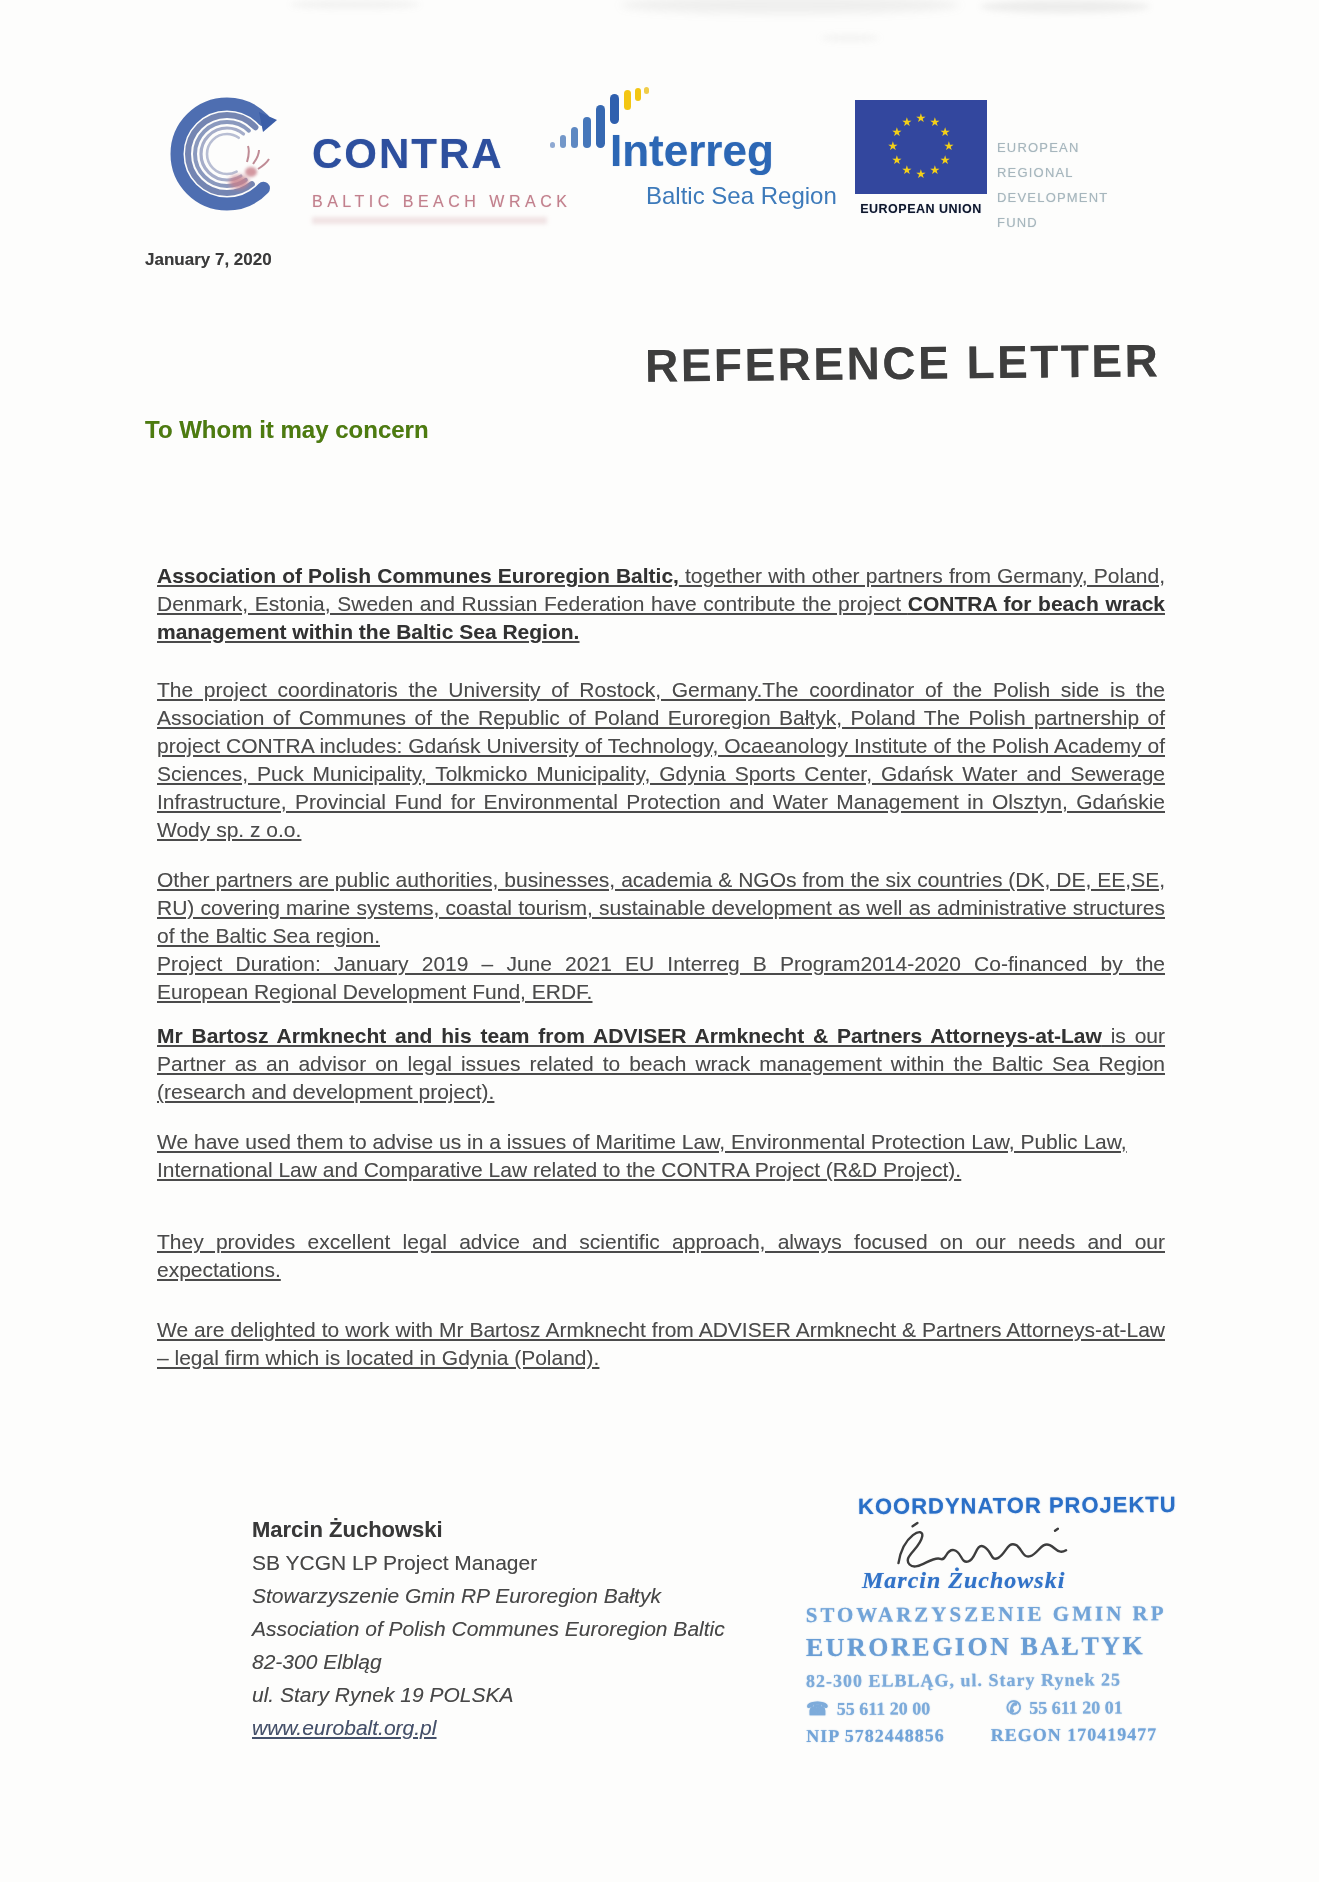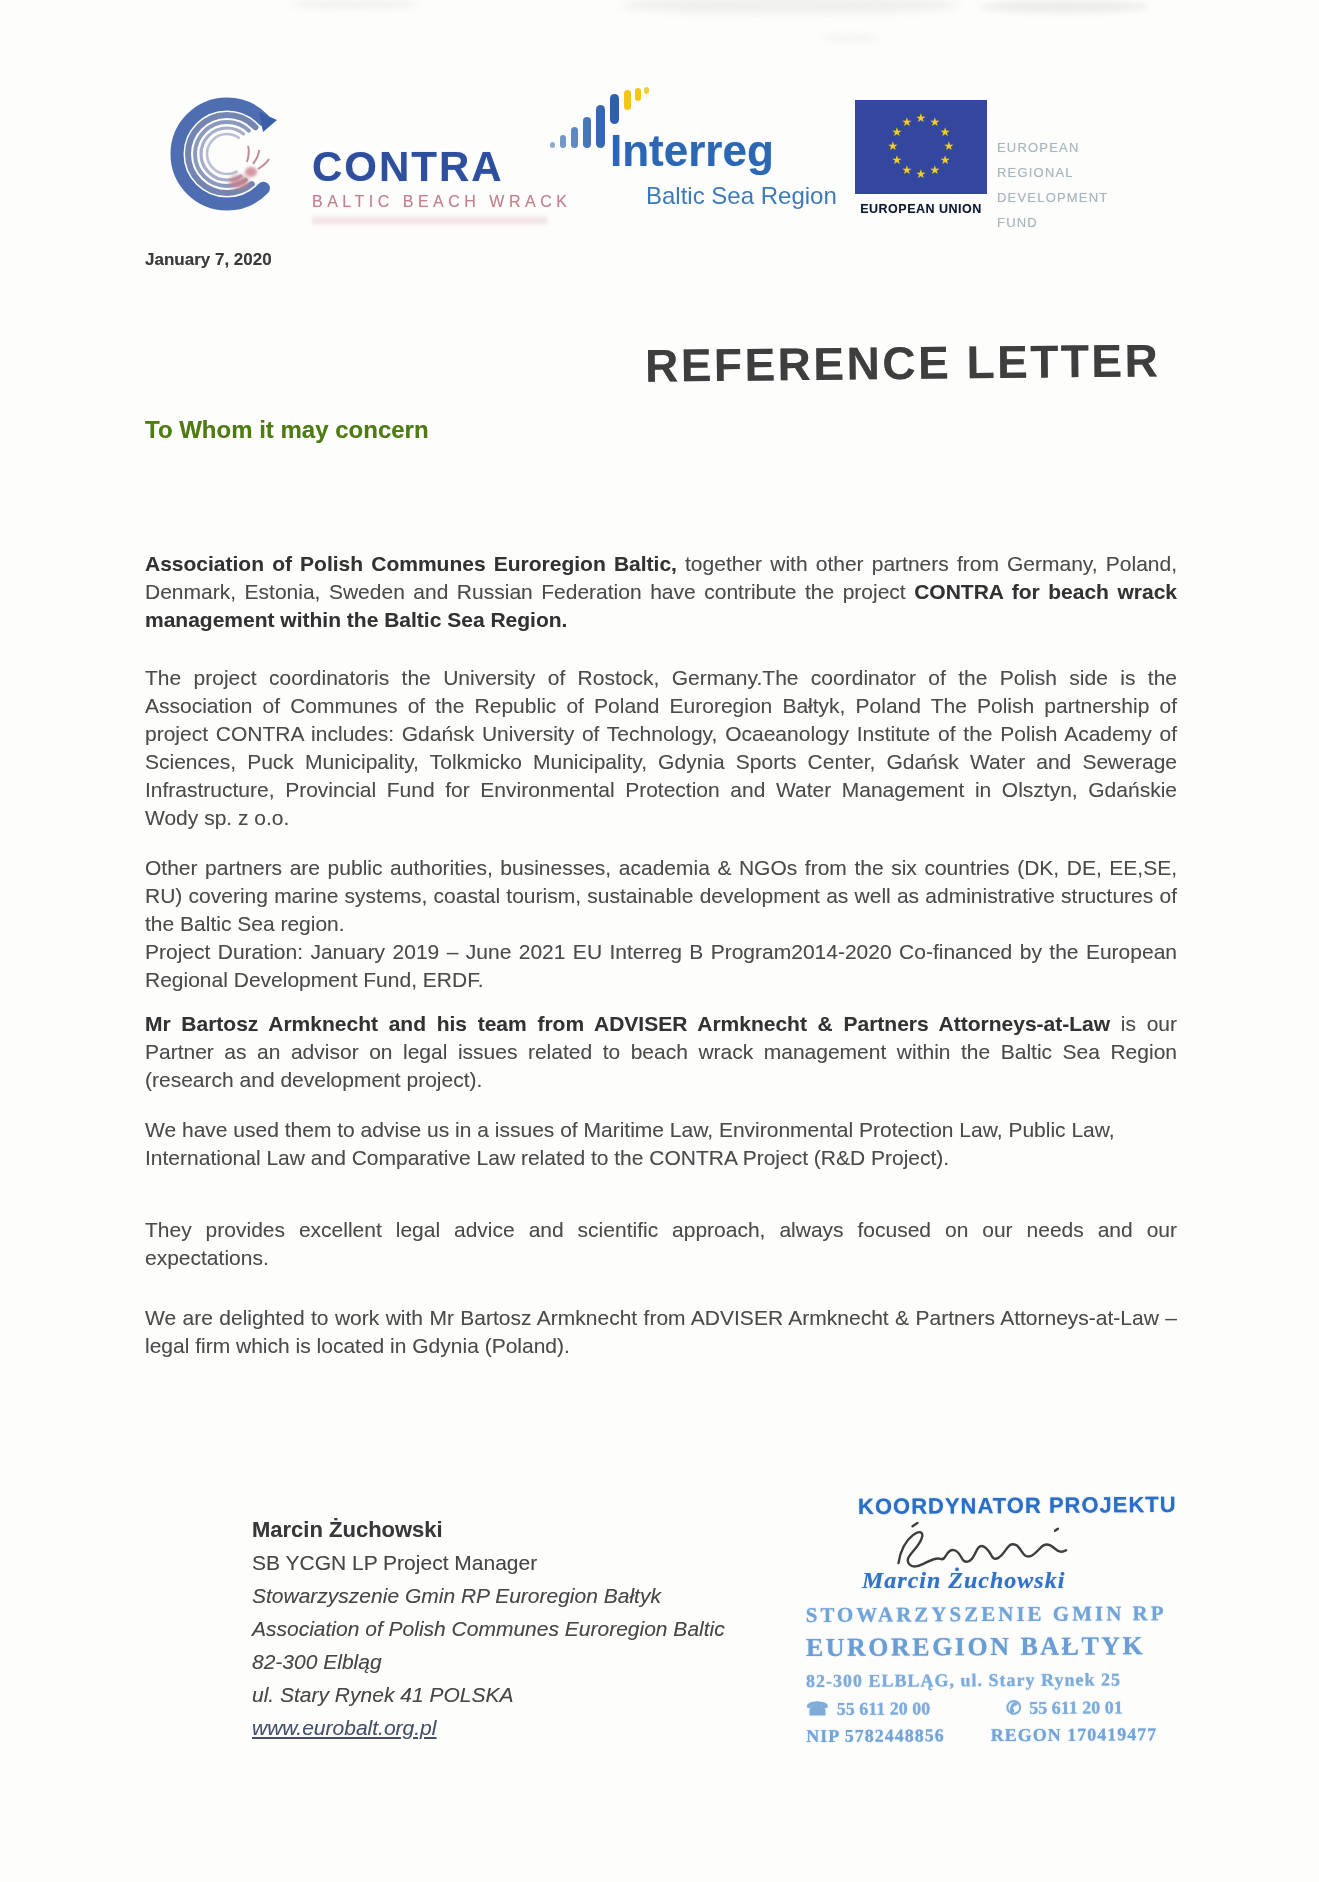--- a/index.html
+++ b/index.html
@@ -14,21 +14,21 @@
   .smudge.s1{left:620px;top:-4px;width:340px;height:18px;background:rgba(120,120,120,.10);filter:blur(4px);}
   .smudge.s2{left:980px;top:0;width:170px;height:13px;background:rgba(120,120,120,.12);filter:blur(3px);}
   .smudge.s3{left:290px;top:0;width:130px;height:9px;background:rgba(130,130,130,.09);filter:blur(3px);}
   .smudge.s4{left:820px;top:34px;width:60px;height:8px;background:rgba(130,130,130,.07);filter:blur(3px);}
 
   
   .contra{position:absolute;left:163px;top:90px;display:flex;align-items:flex-end;}
   .contra .txt{margin-left:14px;padding-top:22px;}
   .contra-title{font-size:42px;font-weight:bold;letter-spacing:2px;color:#2d4f9e;
     text-shadow:0 0 1px rgba(45,79,158,.45);}
-  .contra-sub{margin-top:2px;font-size:16px;letter-spacing:4.5px;color:#c2808d;
+  .contra-sub{margin-top:15px;font-size:16px;letter-spacing:4.5px;color:#c2808d;
     text-shadow:0 0 1px rgba(194,128,141,.4);}
   .contra-faint{margin-top:6px;width:235px;height:7px;background:rgba(205,150,160,.26);filter:blur(2px);}
 
   .interreg{position:absolute;left:548px;top:86px;width:300px;height:130px;}
   .interreg-bars{position:absolute;left:0;top:0;}
   .interreg-title{position:absolute;left:62px;top:40px;font-size:44px;font-weight:bold;color:#2c67b5;
     text-shadow:0 0 1px rgba(44,103,181,.4);}
   .interreg-sub{position:absolute;left:98px;top:96px;font-size:24px;color:#3d7aba;}
 
   .eu{position:absolute;left:855px;top:100px;width:132px;}
@@ -42,21 +42,21 @@
     text-shadow:0 0 .5px rgba(0,0,0,.35);}
   .title{position:absolute;right:159px;top:336px;font-size:46px;font-weight:bold;letter-spacing:2.5px;
     color:#3e3e3e;transform:rotate(-0.6deg);text-shadow:0 0 .6px rgba(0,0,0,.4);}
   .salutation{position:absolute;left:145px;top:416px;font-size:24px;font-weight:bold;color:#4d7c0f;
     text-shadow:0 0 .5px rgba(0,0,0,.3);}
 
   
   .body{position:absolute;left:145px;top:550px;width:1032px;
     font-size:21px;line-height:28px;text-align:justify;color:#4b4b4b;
     text-shadow:0 0 .6px rgba(0,0,0,.22);}
-  .body p{margin:0;}
+  .body p{margin:12px;text-decoration:underline;}
   .body b{color:#323232;}
   .mb1{margin-bottom:30px!important;} .mb2{margin-bottom:22px!important;}
   .mb3{margin-bottom:16px!important;} .mb4{margin-bottom:22px!important;}
   .mb5{margin-bottom:44px!important;} .mb6{margin-bottom:32px!important;}
 
   
   .sig{position:absolute;left:252px;top:1513px;font-size:21px;line-height:33px;color:#474747;
     text-shadow:0 0 .6px rgba(0,0,0,.25);}
   .sig .name{font-weight:bold;font-size:22px;color:#383838;}
   .sig .it{font-style:italic;}
@@ -177,21 +177,21 @@
     <p class="mb6">They provides excellent legal advice and scientific approach, always focused on our needs and our expectations.</p>
     <p>We are delighted to work with Mr Bartosz Armknecht from ADVISER Armknecht &amp; Partners Attorneys-at-Law – legal firm which is located in Gdynia (Poland).</p>
   </div>
 
   <div class="sig">
     <div class="name">Marcin Żuchowski</div>
     <div>SB YCGN LP Project Manager</div>
     <div class="it">Stowarzyszenie Gmin RP Euroregion Bałtyk</div>
     <div class="it">Association of Polish Communes Euroregion Baltic</div>
     <div class="it">82-300 Elbląg</div>
-    <div class="it">ul. Stary Rynek 41 POLSKA</div>
+    <div class="it">ul. Stary Rynek 19 POLSKA</div>
     <div><a href="#">www.eurobalt.org.pl</a></div>
   </div>
 
   <div class="stamp-coord-title">KOORDYNATOR PROJEKTU</div>
 
   <span class="handsig">
     <svg width="230" height="75" viewBox="0 0 230 75">
       <g fill="none" stroke="#3d3d3d" stroke-width="2.4" stroke-linecap="round">
         <path d="M34 10 l5 -3"></path>
         <path d="M18 46 C24 18 46 10 43 21 C40 33 22 40 29 48 C36 56 52 40 60 44 C66 47 66 34 74 36 C82 38 80 50 88 48 C96 46 96 30 104 34 C112 38 110 50 118 46 C126 42 128 30 136 34 C142 37 142 48 150 46 C158 44 162 32 170 36 C176 39 178 46 186 42"></path>

